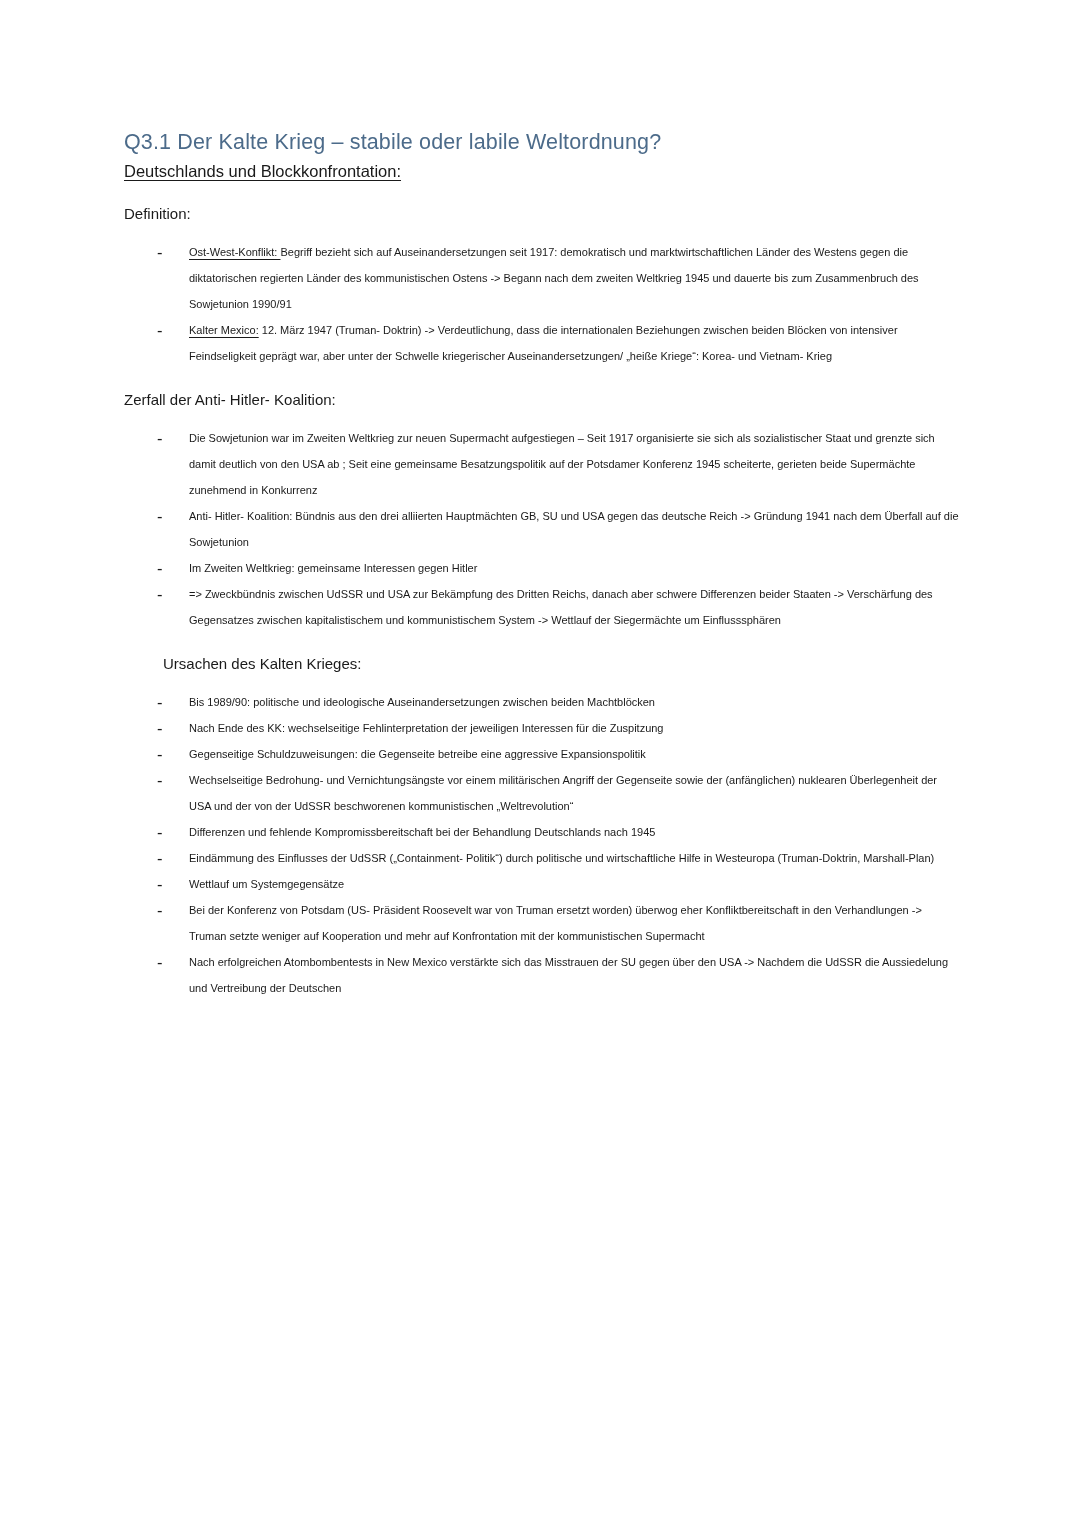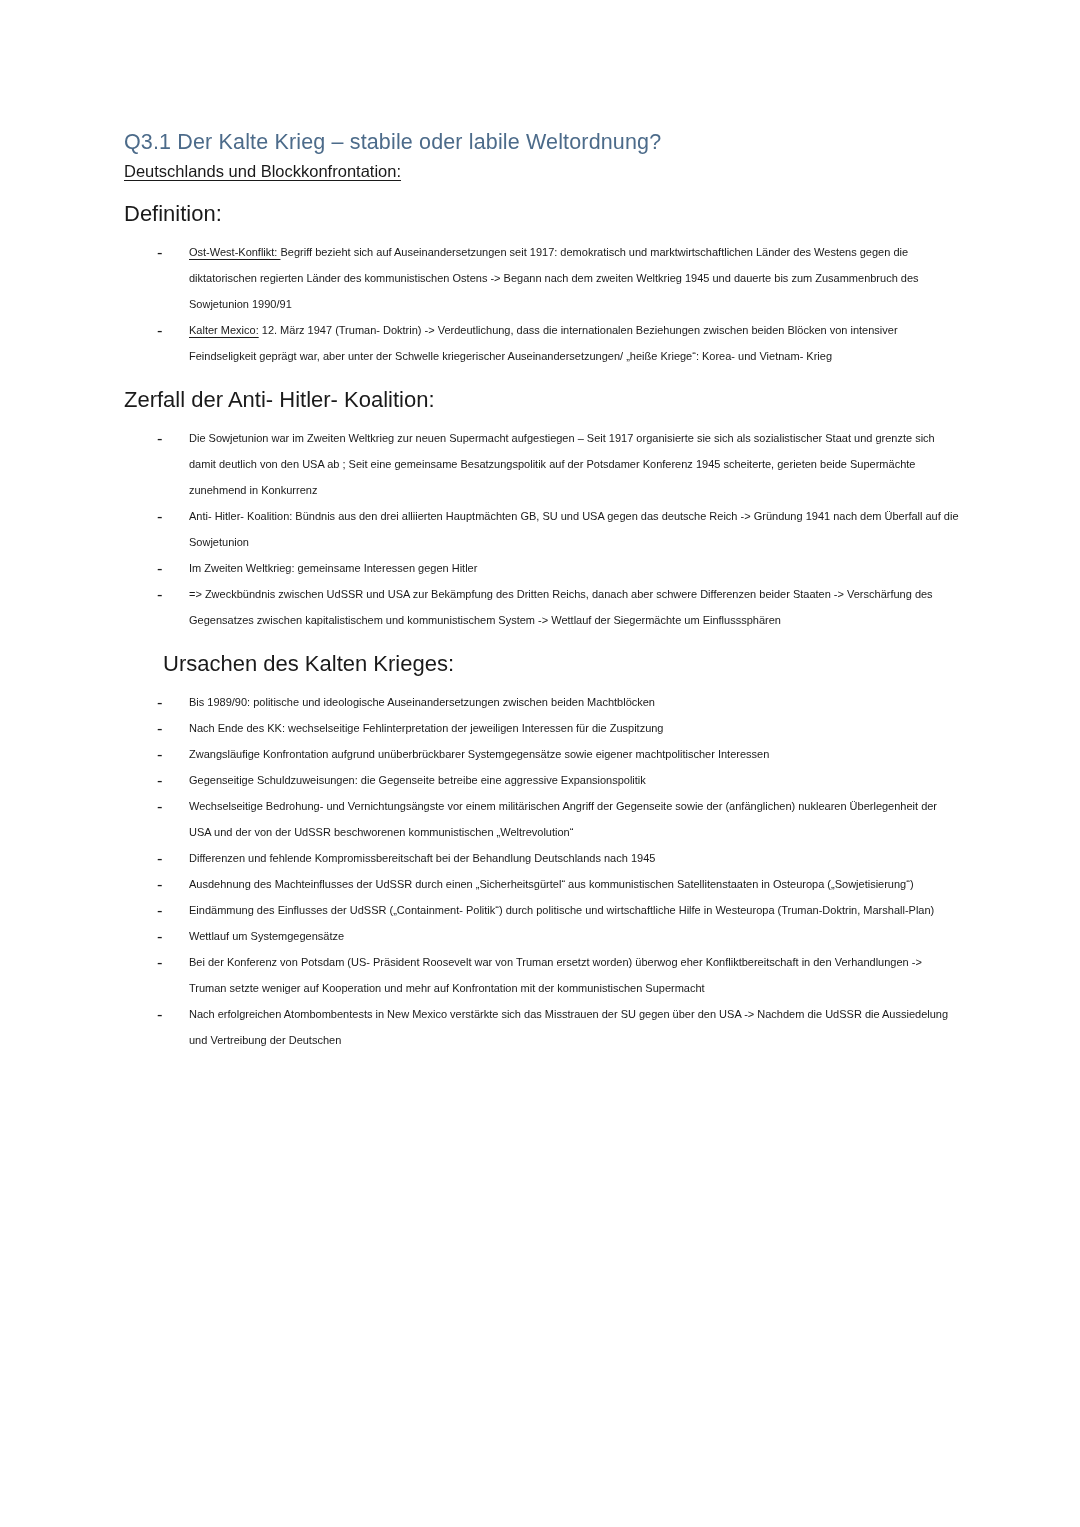--- a/index.html
+++ b/index.html
@@ -50,21 +50,21 @@
     display: block;
   }
   .sub-underline span.u {
     text-decoration: underline;
     text-underline-offset: 2.5px;
     text-decoration-thickness: 1.2px;
   }
 
   
   .para {
-    font-size: 22px;
+    font-size: 15px;
     line-height: 26px;
     margin: 0;
     color: #1a1a1a;
   }
 
   .para.indented { margin-left: 39px; }
 
   
   ul.dash-list {
     list-style: none;
@@ -139,25 +139,23 @@
 
     <div class="block-gap"></div>
 
     <p class="para indented">Ursachen des Kalten Krieges:</p>
 
     <div class="block-gap-sm"></div>
 
     <ul class="dash-list">
       <li><span class="txt">Bis 1989/90: politische  und ideologische  Auseinandersetzungen  zwischen  beiden Machtblöcken</span></li>
       <li><span class="txt">Nach Ende des KK: wechselseitige Fehlinterpretation  der jeweiligen Interessen für die Zuspitzung</span></li>
-      <li><span class="txt">Zwangsläufige Konfrontation  aufgrund unüberbrückbarer  Systemgegensätze  sowie eigener machtpolitischer  Interessen</span></li>
       <li><span class="txt">Gegenseitige Schuldzuweisungen:  die Gegenseite betreibe eine aggressive Expansionspolitik</span></li>
       <li><span class="txt">Wechselseitige Bedrohung- und Vernichtungsängste  vor einem militärischen Angriff  der Gegenseite sowie der (anfänglichen)  nuklearen Überlegenheit der USA und der von der UdSSR beschworenen  kommunistischen  „Weltrevolution“</span></li>
       <li><span class="txt">Differenzen und fehlende Kompromissbereitschaft  bei der Behandlung Deutschlands  nach 1945</span></li>
-      <li><span class="txt">Ausdehnung  des Machteinflusses der UdSSR durch einen „Sicherheitsgürtel“  aus kommunistischen  Satellitenstaaten in Osteuropa („Sowjetisierung“)</span></li>
       <li><span class="txt">Eindämmung  des Einflusses der UdSSR („Containment- Politik“) durch politische und wirtschaftliche Hilfe in Westeuropa (Truman-Doktrin,  Marshall-Plan)</span></li>
       <li><span class="txt">Wettlauf um Systemgegensätze</span></li>
       <li><span class="txt">Bei der Konferenz von Potsdam (US- Präsident Roosevelt war von Truman ersetzt worden) überwog eher Konfliktbereitschaft in den Verhandlungen  -&gt; Truman setzte weniger auf Kooperation  und mehr auf Konfrontation  mit der kommunistischen  Supermacht</span></li>
       <li><span class="txt">Nach erfolgreichen  Atombombentests  in New Mexico verstärkte sich das Misstrauen der SU gegen über den USA -&gt; Nachdem die UdSSR die Aussiedelung  und Vertreibung  der Deutschen</span></li>
     </ul>
 
   </div>
 </div>
 
 </body></html>

